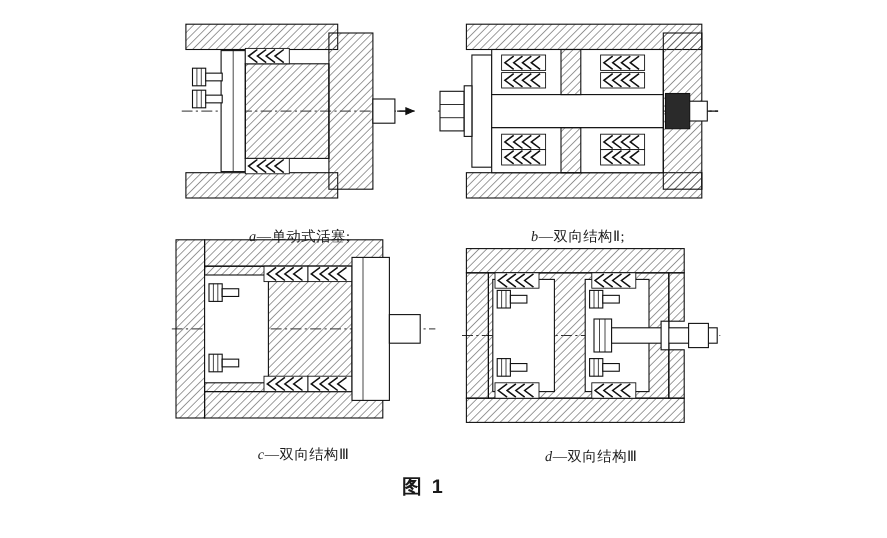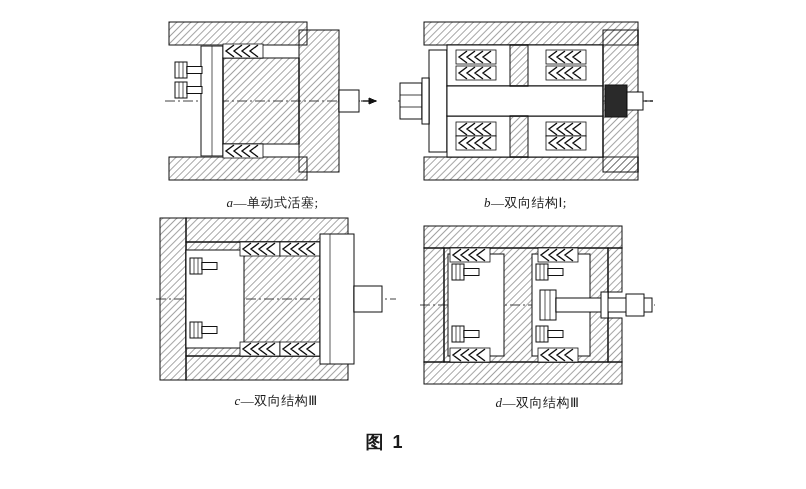--- a/index.html
+++ b/index.html
@@ -5,21 +5,21 @@
   * { box-sizing: border-box; }
   html, body { margin: 0; padding: 0; }
   body {
     width: 806px; height: 489px;
     background: #ffffff;
     font-family: "Liberation Serif", serif;
     color: #1a1a1a;
     overflow: hidden;
   }
   .page { position: relative; width: 806px; height: 489px; background: #fff; }
-  .panel { position: absolute; display: flex; flex-direction: column; align-items: center; }
+  .panel { position: absolute; display: flex; flex-direction: column; align-items: center; gap: 12px; }
   .panel svg { display: block; }
   .caption { font-size: 13px; margin-top: 4px; letter-spacing: 0.5px; white-space: nowrap; }
   .cap-letter { font-style: italic; }
   .fig-title {
     position: absolute; left: 0; top: 430px; width: 770px;
     display: flex; justify-content: center; gap: 44px;
     font-family: "Liberation Sans", sans-serif;
     font-weight: bold; font-size: 18px; letter-spacing: 2px;
   }
   #panel-a { left: 165px; top: 12px; width: 215px; }
@@ -105,21 +105,21 @@
       <use href="#chB" x="58" y="124"></use>
       <use href="#chB" x="148" y="110"></use>
       <use href="#chB" x="148" y="124"></use>
       <rect x="112" y="33" width="18" height="41" fill="url(#hB)" stroke="#111"></rect>
       <rect x="112" y="104" width="18" height="41" fill="url(#hB)" stroke="#111"></rect>
       <rect x="205" y="18" width="35" height="142" fill="url(#hB)" stroke="#111"></rect>
       <rect x="207" y="73" width="22" height="32" fill="#2a2a2a" stroke="#111"></rect>
       <rect x="229" y="80" width="16" height="18" fill="#fff" stroke="#111"></rect>
       <line x1="245" y1="89" x2="255" y2="89" stroke="#111"></line>
     </svg>
-    <div class="caption"><span class="cap-letter">b</span><span>—双向结构Ⅰ;</span></div>
+    <div class="caption"><span class="cap-letter">b</span><span>—双向结构Ⅱ;</span></div>
   </div>
 
   <div class="panel" id="panel-c">
     <svg viewBox="0 0 240 178" width="240" height="178" role="img">
       <defs>
         <pattern id="hC" patternUnits="userSpaceOnUse" width="5" height="5" patternTransform="rotate(45)">
           <line x1="0" y1="0" x2="0" y2="5" stroke="#4a4a4a" stroke-width="1"></line>
         </pattern>
         <g id="chC">
           <rect width="40" height="14" fill="#fff" stroke="#111" stroke-width="0.8"></rect>

